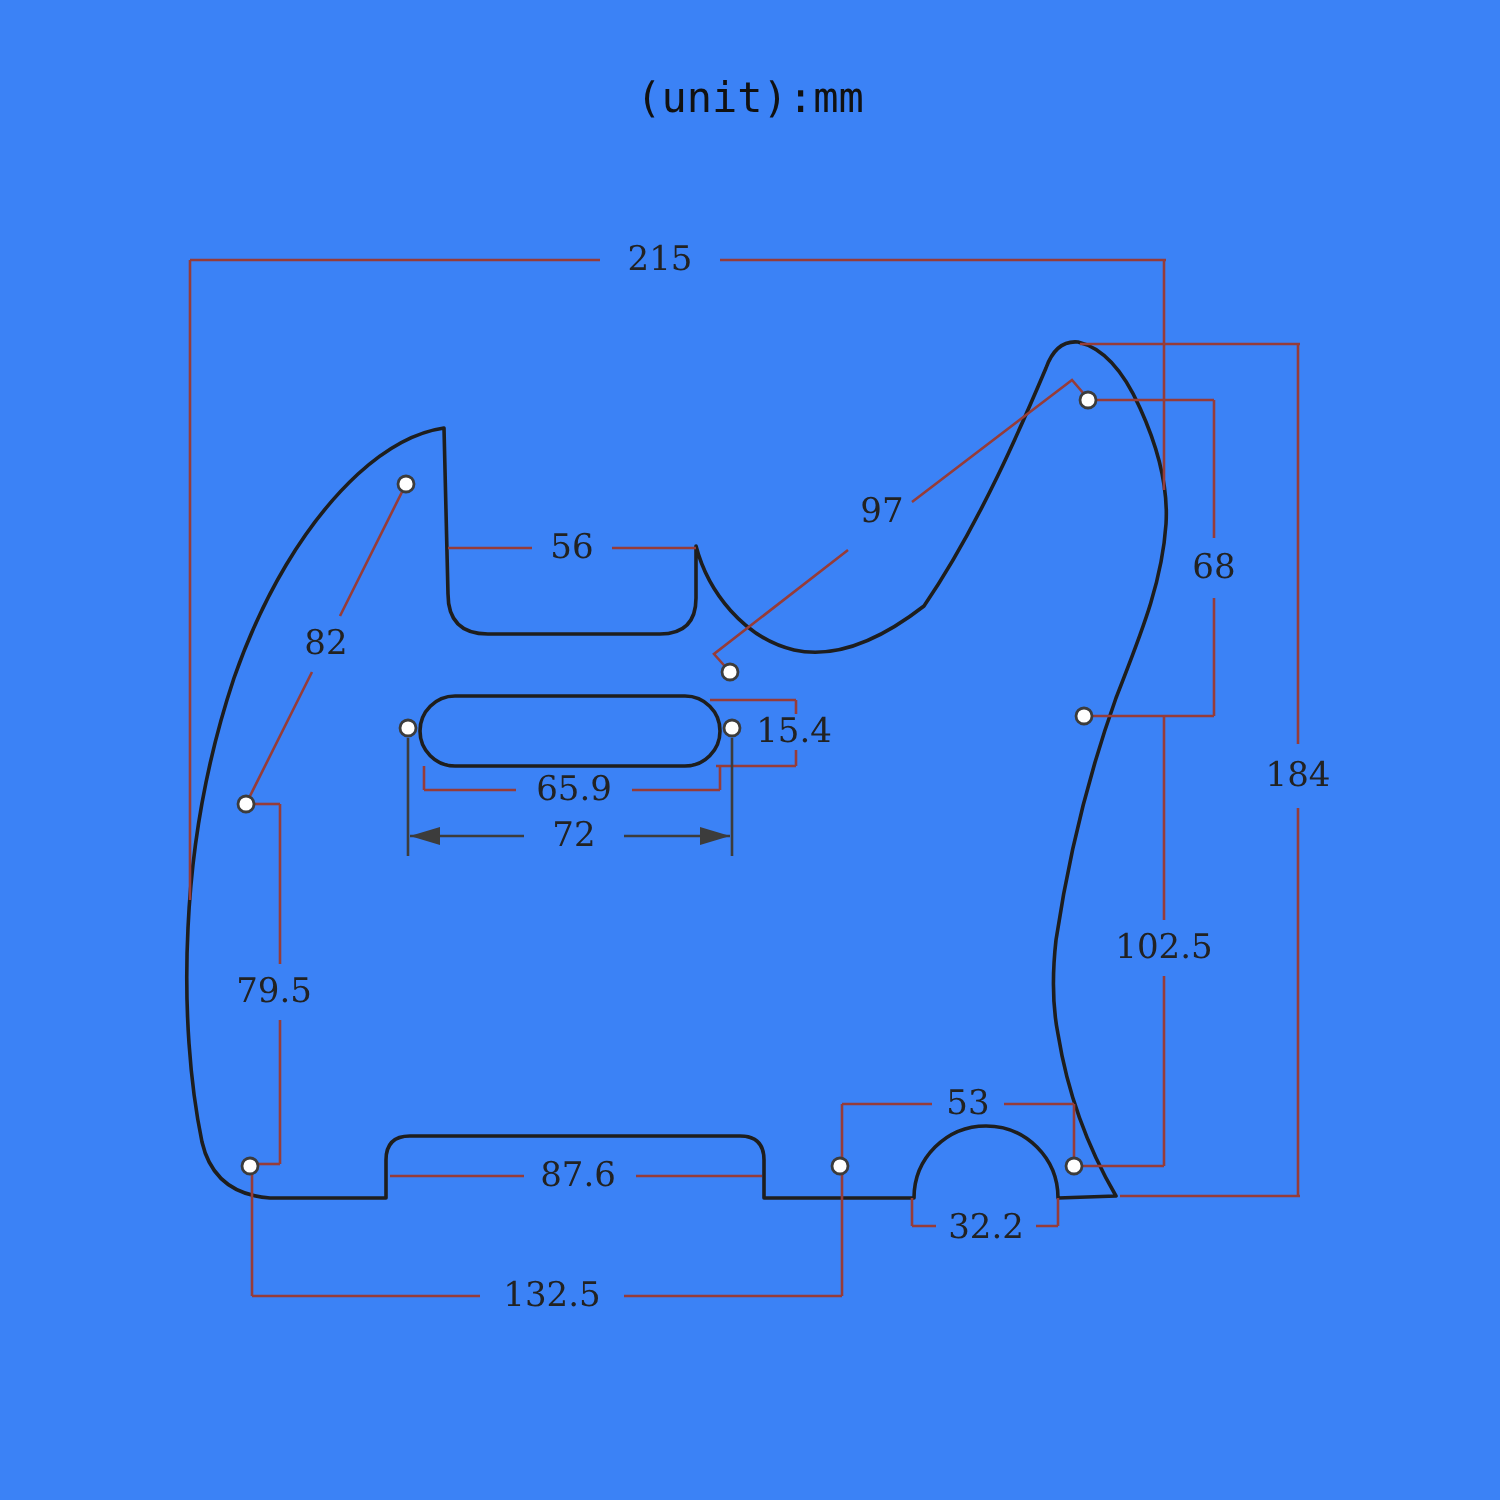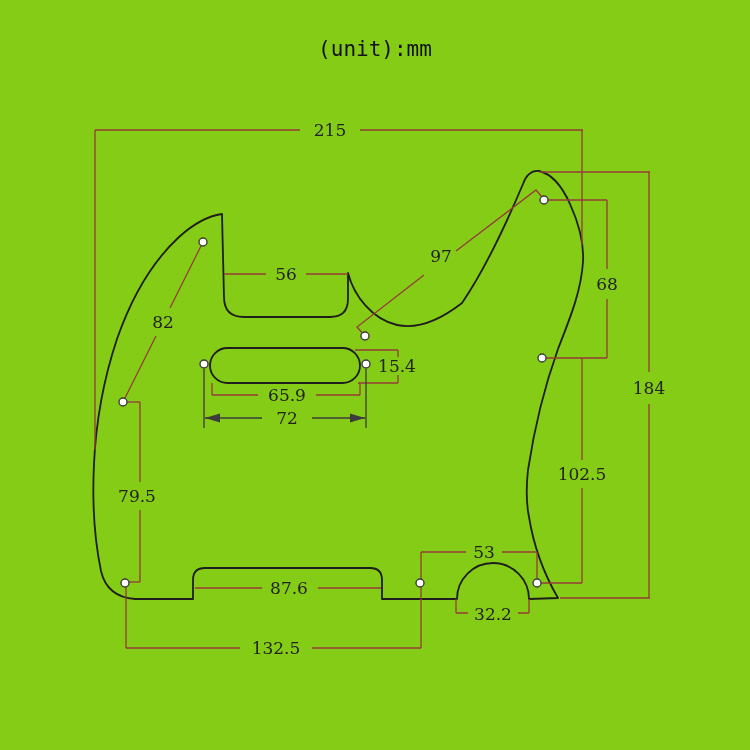--- a/index.html
+++ b/index.html
@@ -7,21 +7,21 @@
     padding: 0;
     background: #ffffff;
     width: 750px;
     height: 750px;
     overflow: hidden;
   }
   #drawing-stage {
     width: 750px;
     height: 750px;
     position: relative;
-    background: #84cc16;
+    background: #3b82f6;
   }
   svg { display: block; }
   .dim-text {
     font-family: "DejaVu Serif", "Liberation Serif", serif;
     font-size: 17px;
     fill: #222222;
   }
   .title-text {
     font-family: "DejaVu Sans Mono", "Liberation Mono", monospace;
     font-size: 21px;

